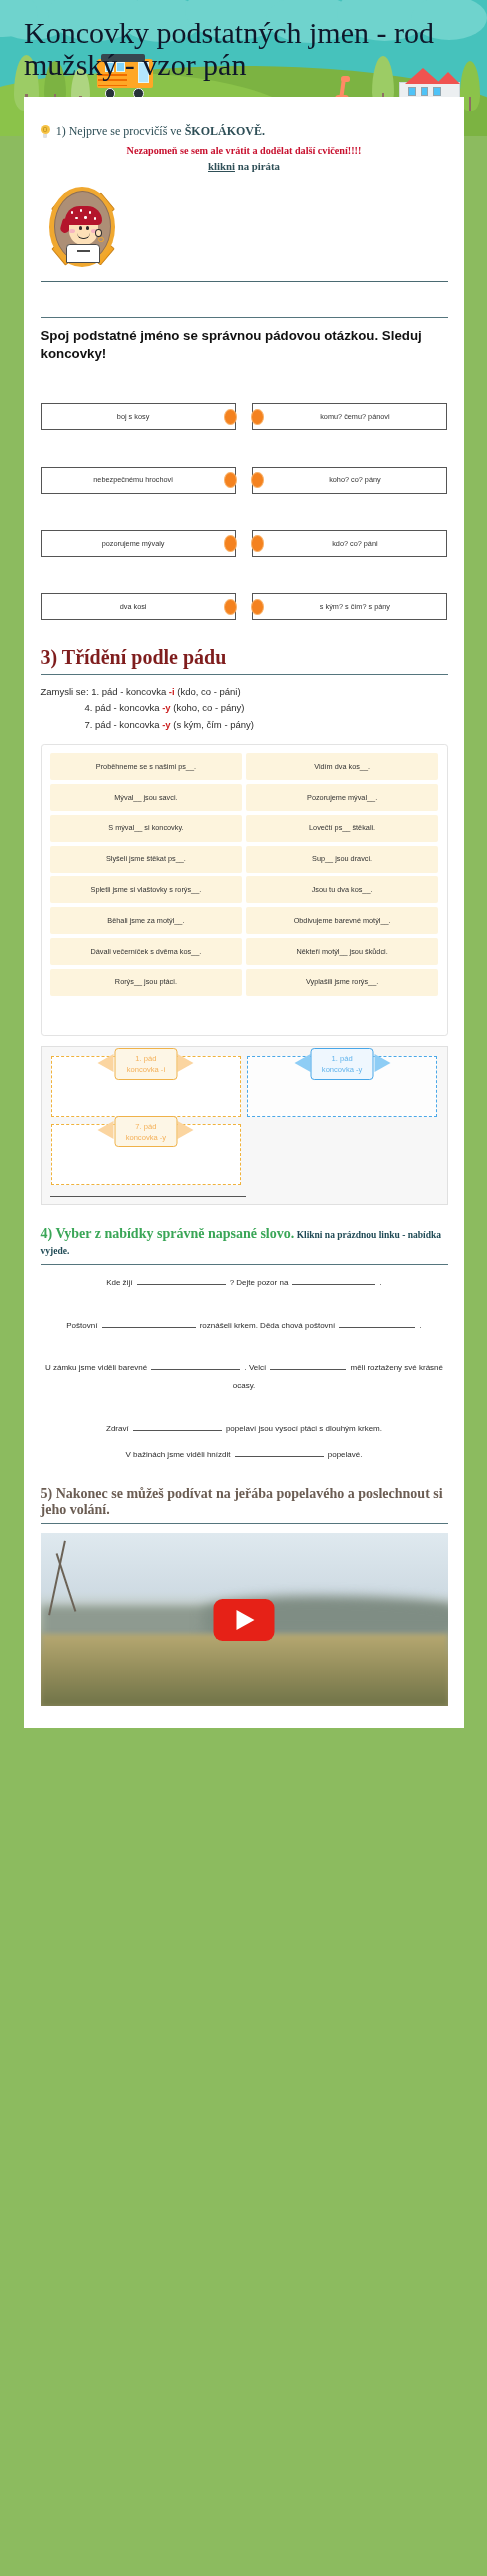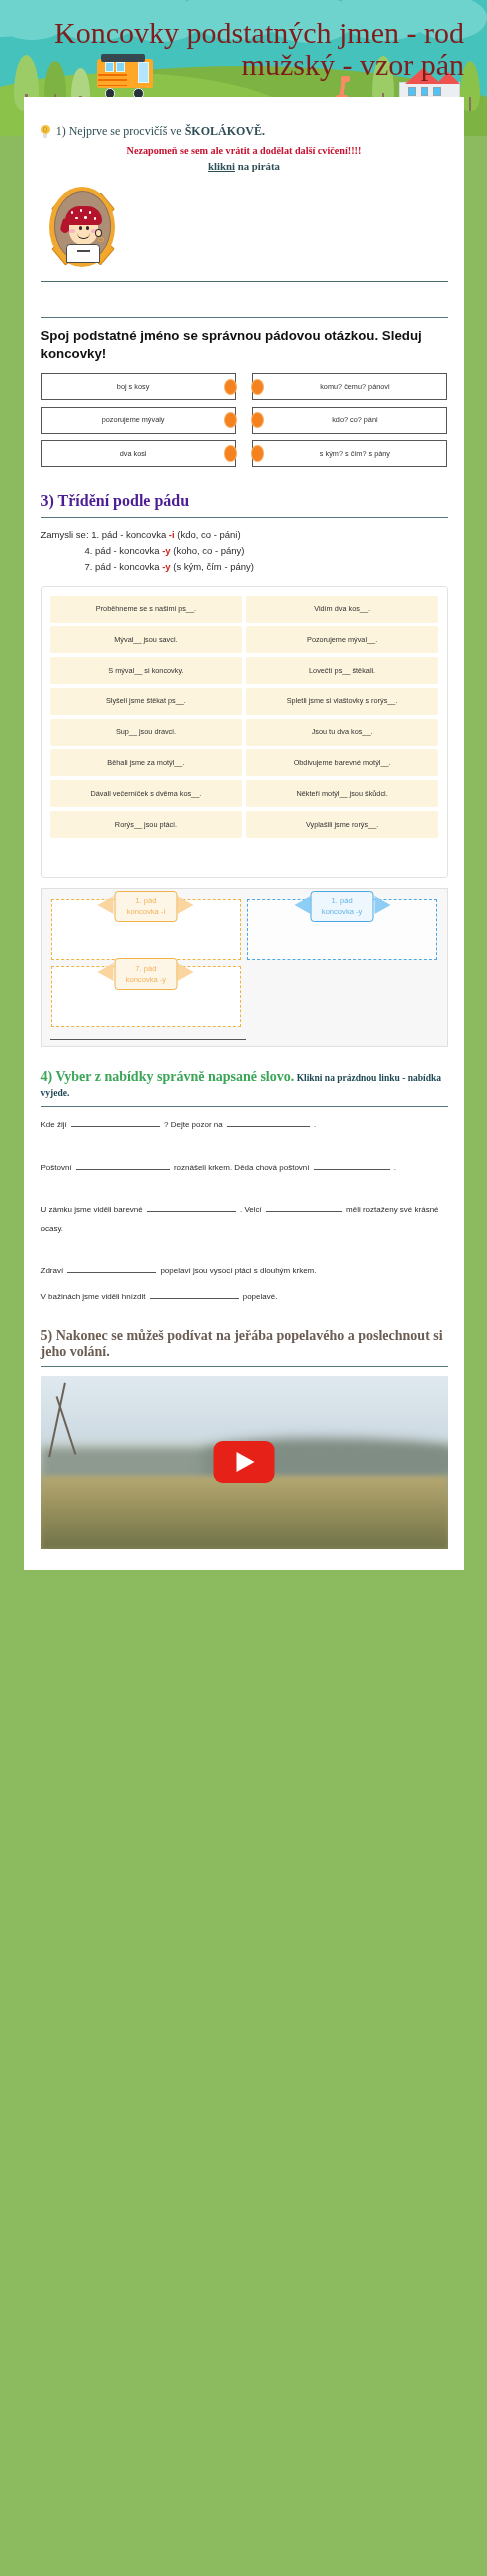--- a/index.html
+++ b/index.html
@@ -53,24 +53,24 @@
   .bus .bstripe { position:absolute; left:1.3px; width:29px; height:1.9px; background:#ef6c00; }
   .bus .wheel { position:absolute; bottom:-3.8px; width:10.8px; height:10.8px; border-radius:50%; background:#263238; border:1.9px solid #eceff1; }
   .giraffe { position:absolute; left:335px; bottom:30.5px; }
   .giraffe .gneck { position:absolute; bottom:0; left:5.1px; width:4.4px; height:25.4px; background:#ff8a65; transform:rotate(8deg); }
   .giraffe .gbody { position:absolute; bottom:0; left:0; width:14px; height:10.2px; background:#ff8a65; border-radius:3.8px; }
   .giraffe .ghead { position:absolute; bottom:24px; left:6.3px; width:8.3px; height:5.7px; background:#ff8a65; border-radius:2.5px; }
   .giraffe .gleg { position:absolute; bottom:-5.1px; width:2.5px; height:6.3px; background:#ff8a65; }
 
   .banner-title {
     position:absolute; left:0; right:0; top:16.5px;
-    text-align:right;
+    text-align:left;
     font-family:"Liberation Serif", serif;
     font-size:30px; line-height:1.08;
-    color:#7f1d1d;
+    color:#0f172a;
     padding:0 24px;
     white-space:pre-line;
     z-index:5;
   }
 
   
   .sheet {
     position:relative;
     margin:0 24px;
     background:#ffffff;
@@ -130,37 +130,37 @@
   .p-bone { position:absolute; left:10.2px; top:5.1px; width:12.7px; height:1.9px; background:#4a4a4a; }
 
   
   h2.sec {
     font-family:"Liberation Serif", serif;
     font-weight:bold;
     margin:0; padding:0;
     line-height:1.12;
   }
   .sec2 { font-size:16px; color:#7b4ca0; }
-  .sec3 { font-size:16px; color:#4c1d95; }
+  .sec3 { font-size:20px; color:#7f1d1d; }
   .sec4 { font-size:14px; color:#3aa657; }
   .sec5 { font-size:14px; color:#6b5d53; }
   .sec4 .sub {
     font-size:9.5px; color:#1f4a55;
   }
 
   .instr-bold {
     font-family:"Liberation Sans", sans-serif;
     font-weight:bold; font-size:13.3px; color:#111;
     line-height:1.35; margin:7.6px 0 0 0;
   }
 
   
   .match { margin:10.2px 0 0 0; }
   .match-row { display:flex; align-items:center; margin-bottom:6.3px; }
-  .m-col { width:48%; position:relative; }
+  .m-col { width:48%; position:relative;margin-top:30px; }
   .m-gap { width:4%; }
   .m-box {
     border:0.6px solid #555; background:#fff;
     min-height:27px;
     display:flex; align-items:center; justify-content:center;
     text-align:center;
     font-size:7.3px; color:#333; line-height:1.35;
     padding:3.8px 16.5px 3.8px 6.3px;
   }
   .m-col.right .m-box { padding:3.8px 6.3px 3.8px 16.5px; }
@@ -228,21 +228,21 @@
     position:relative;
     border:1.3px solid #efb24a; background:#fdf6e6;
     border-radius:3.8px;
     text-align:center; padding:3.8px 2.5px;
     font-size:7.6px; line-height:1.45; color:#f4b15a;
     white-space:pre-line;
   }
   .ribbon.blue .plate { border-color:#47a6e8; background:#eff7fe; color:#62b4ec; }
 
   
-  .fill-block { font-size:8px; color:#2b2b2b; line-height:2.3; margin:7.6px 0 0 0; }
+  .fill-block { font-size:8px; color:#2b2b2b; line-height:2.3; margin:7.6px 0 0 0;text-align:center; }
   .blank {
     display:inline-block; vertical-align:baseline;
     border-bottom:0.6px solid #555;
     height:9.5px;
     margin:0 1.9px;
   }
   .bl-l { width:89px; }
   .bl-m { width:83px; }
   .bl-s { width:76px; }
   .bl-xl { width:94px; }
@@ -416,20 +416,31 @@
           <span class="dot-l"></span>
         </div>
         <div class="m-gap"></div>
         <div class="m-col right">
           <div class="m-box">komu? čemu? pánovi</div>
           <span class="dot-r"></span>
         </div>
       </div>
       <div class="match-row">
         <div class="m-col left">
+          <div class="m-box">nebezpečnému hrochovi</div>
+          <span class="dot-l"></span>
+        </div>
+        <div class="m-gap"></div>
+        <div class="m-col right">
+          <div class="m-box">koho? co? pány</div>
+          <span class="dot-r"></span>
+        </div>
+      </div>
+      <div class="match-row">
+        <div class="m-col left">
           <div class="m-box">pozorujeme mývaly</div>
           <span class="dot-l"></span>
         </div>
         <div class="m-gap"></div>
         <div class="m-col right">
           <div class="m-box">kdo? co? páni</div>
           <span class="dot-r"></span>
         </div>
       </div>
       <div class="match-row">
@@ -473,24 +484,24 @@
         <div class="card-cell">
             <div class="card">S mýval__ si koncovky.</div>
           </div>
         <div class="card-cell">
             <div class="card">Lovečtí ps__ štěkali.</div>
           </div>
         <div class="card-cell">
             <div class="card">Slyšeli jsme štěkat ps__.</div>
           </div>
         <div class="card-cell">
+            <div class="card">Sup__ jsou dravci.</div>
+          </div>
+        <div class="card-cell">
             <div class="card">Spletli jsme si vlaštovky s rorýs__.</div>
-          </div>
-        <div class="card-cell">
-            <div class="card">Sup__ jsou dravci.</div>
           </div>
         <div class="card-cell">
             <div class="card">Jsou tu dva kos__.</div>
           </div>
         <div class="card-cell">
             <div class="card">Běhali jsme za motýl__.</div>
           </div>
         <div class="card-cell">
             <div class="card">Obdivujeme barevné motýl__.</div>
           </div>

